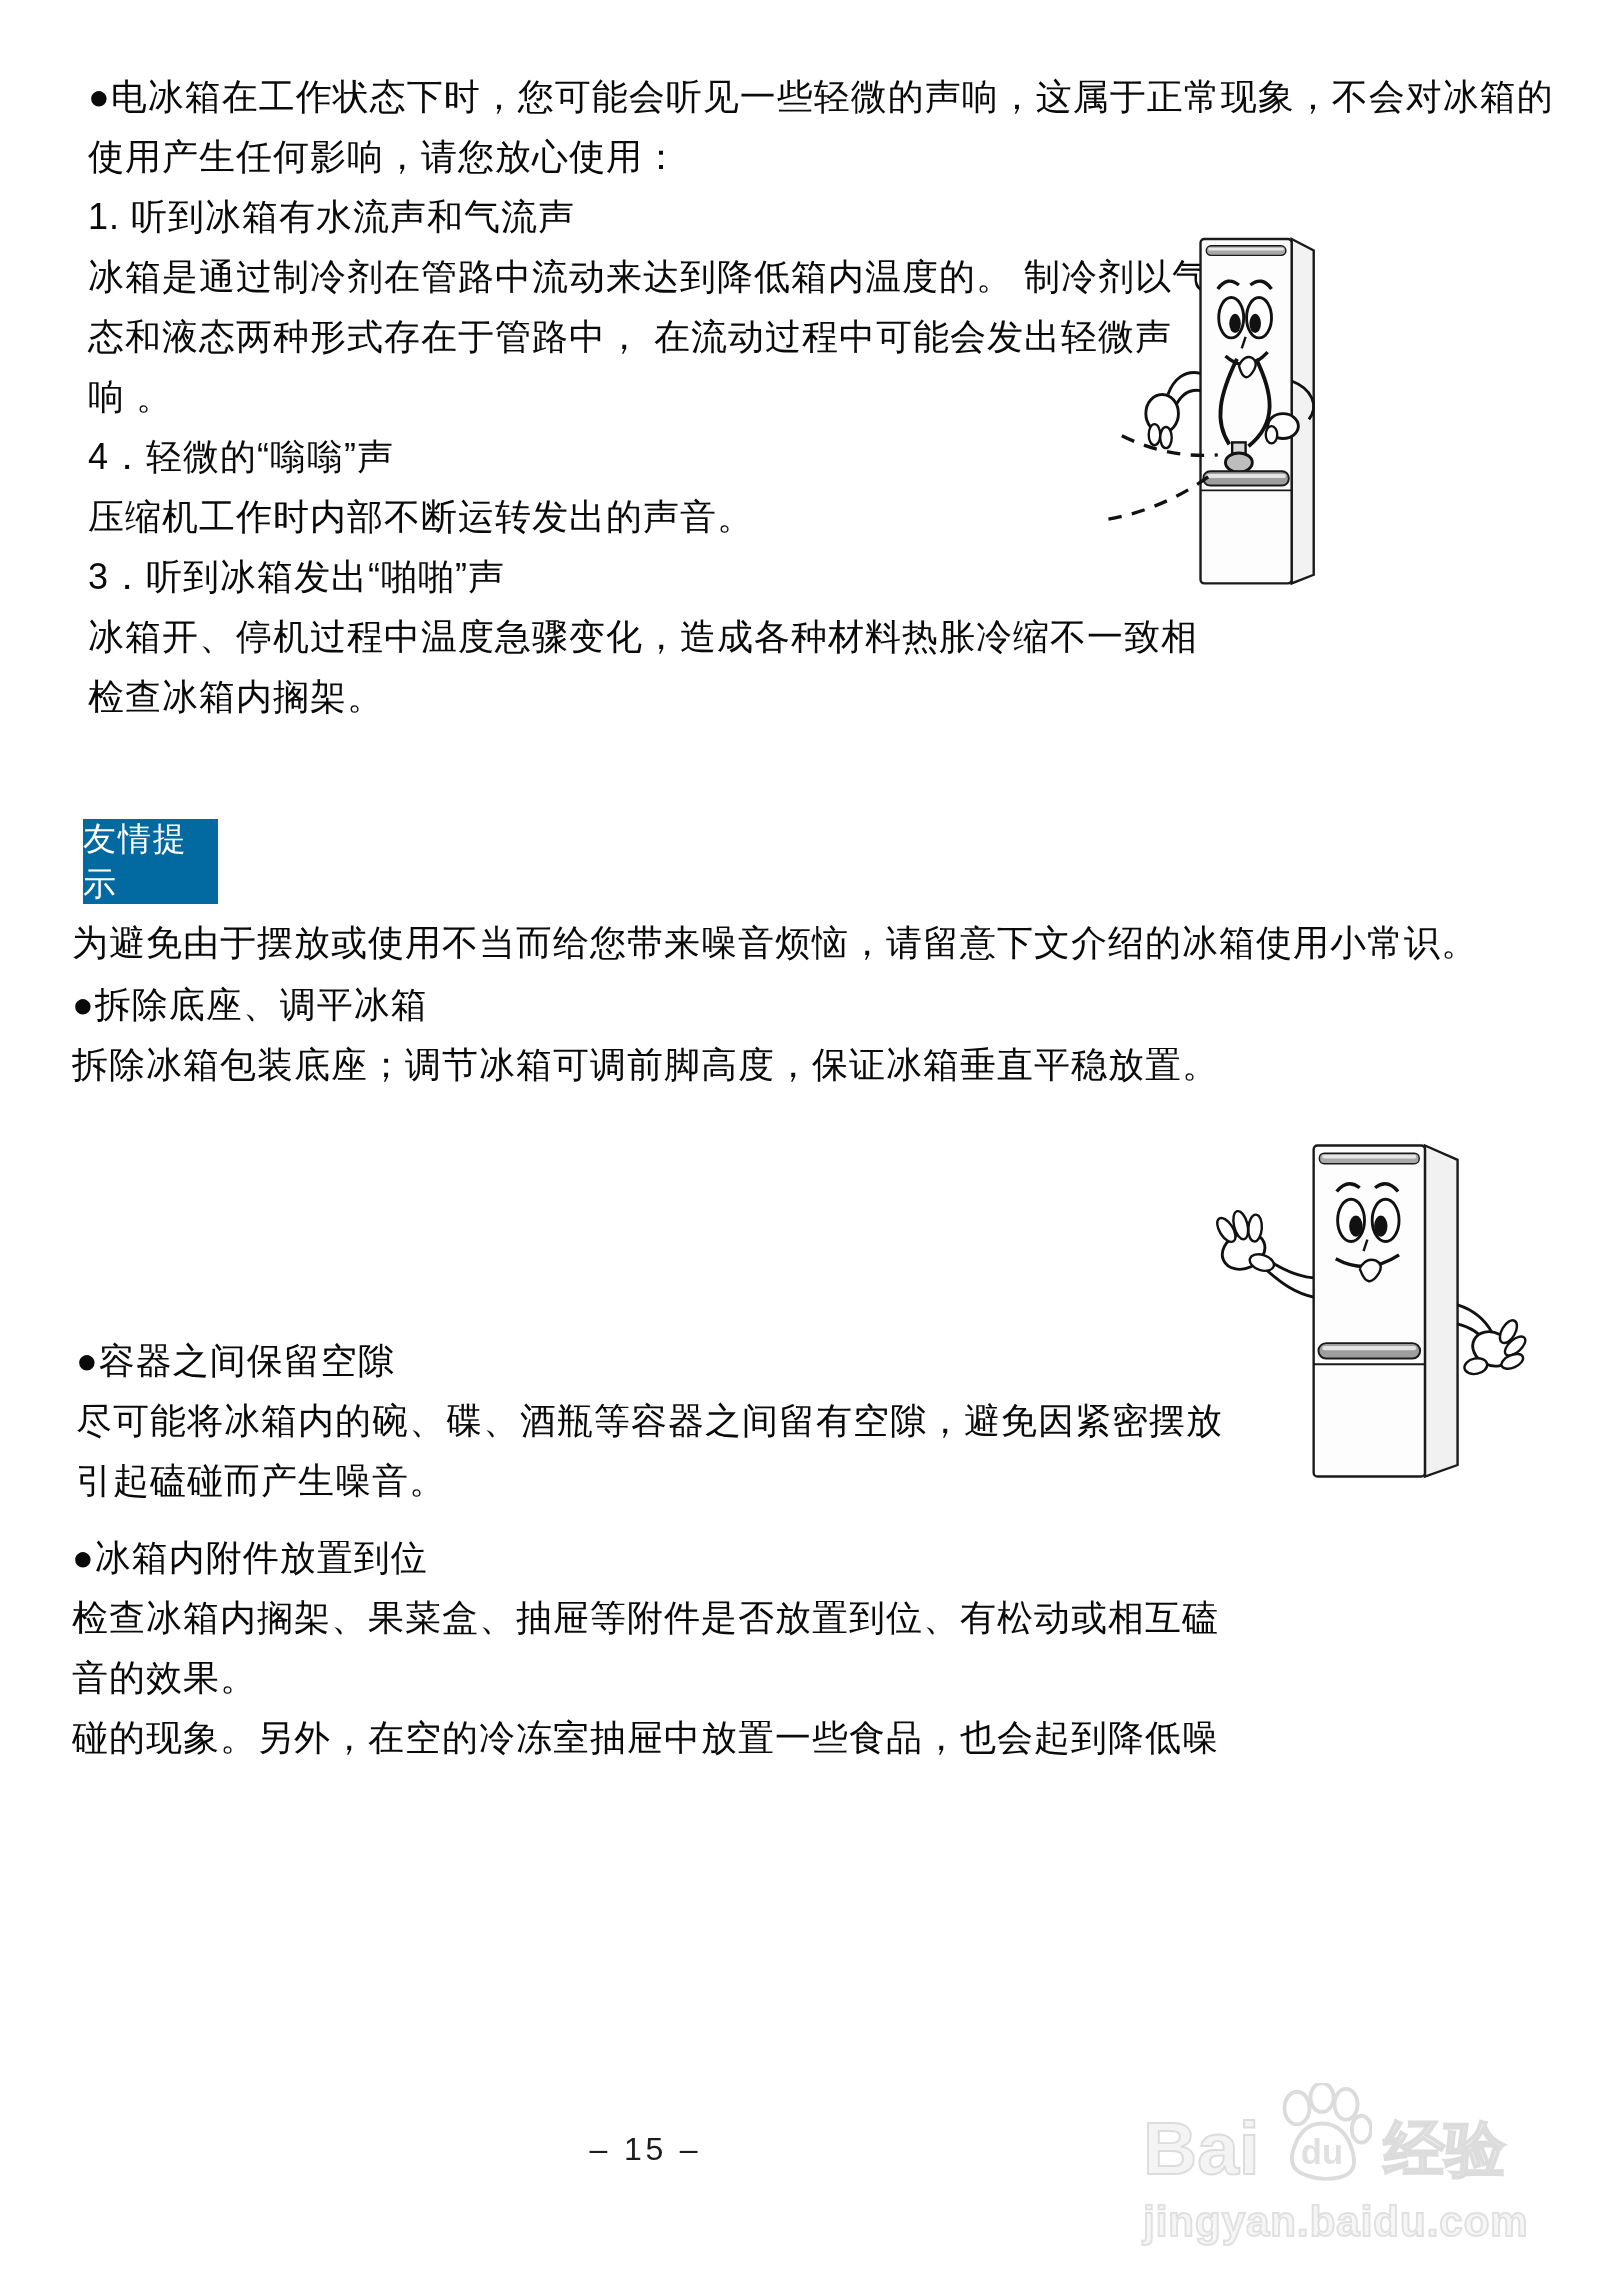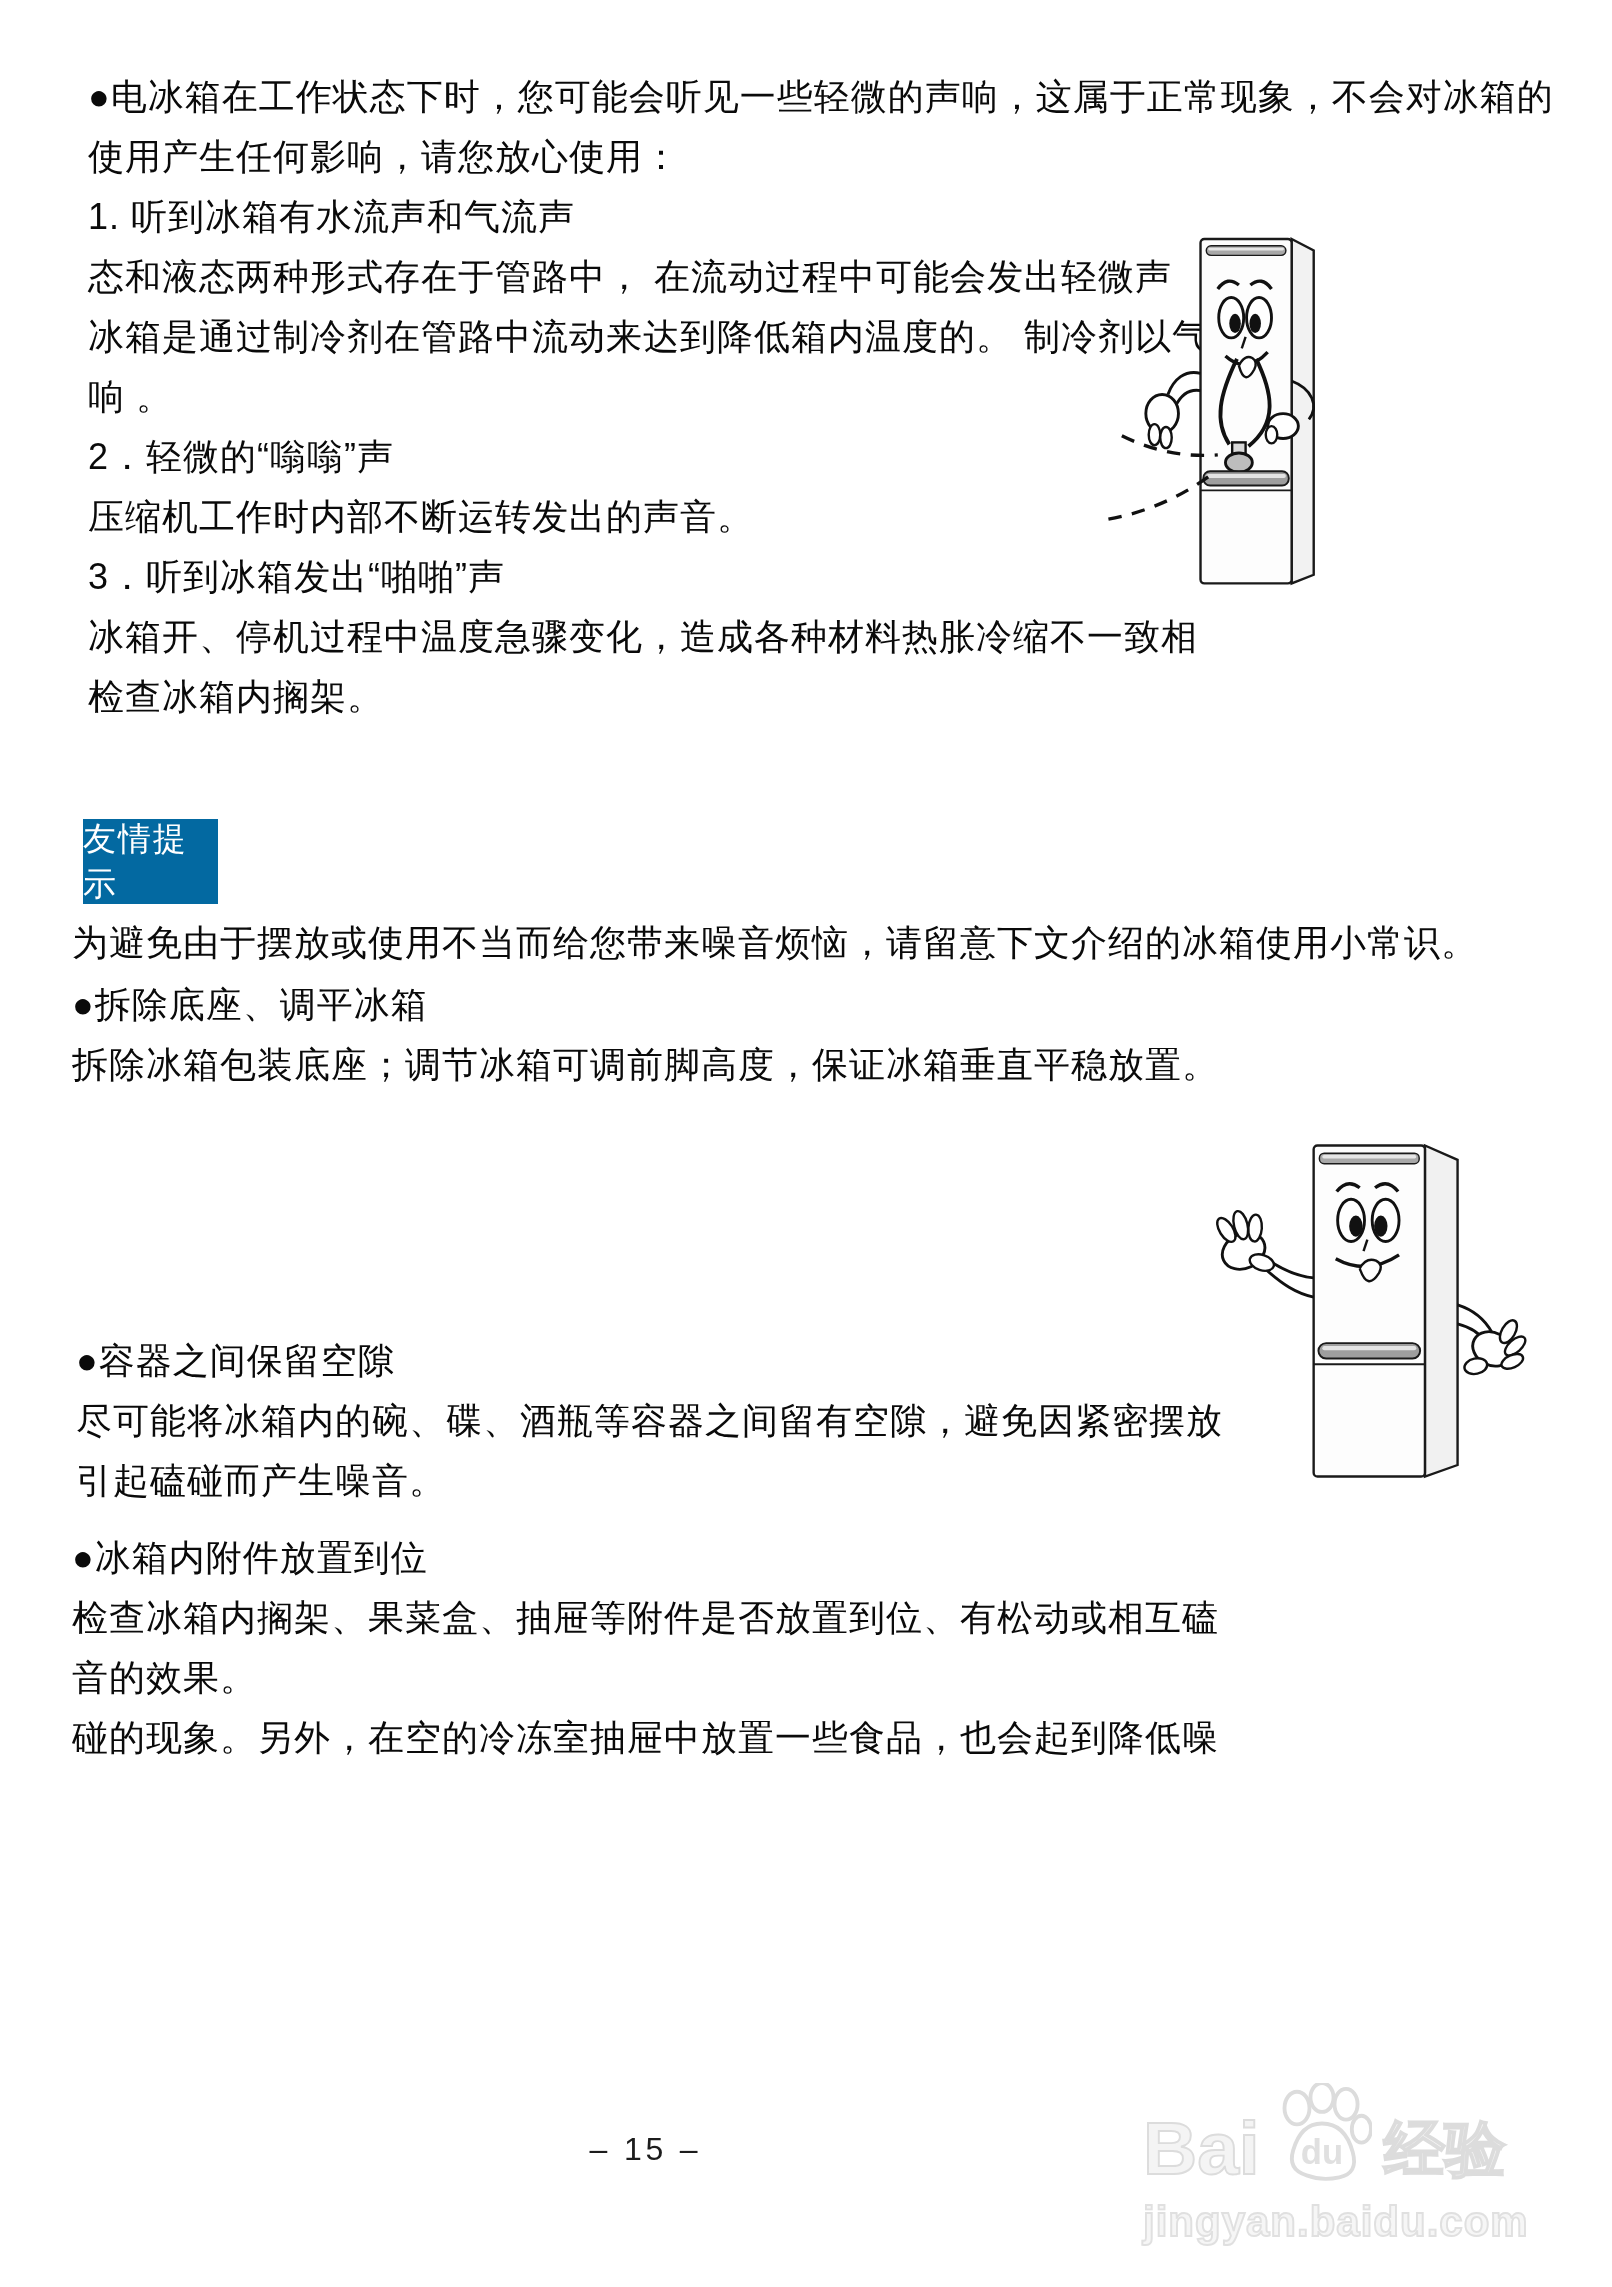--- a/index.html
+++ b/index.html
@@ -62,24 +62,24 @@
 </style>
 </head>
 <body>
 
 <div class="page">
 
   <div class="intro">
     <div class="tline">●电冰箱在工作状态下时，您可能会听见一些轻微的声响，这属于正常现象，不会对冰箱的</div>
     <div class="tline">使用产生任何影响，请您放心使用：</div>
     <div class="tline">1. 听到冰箱有水流声和气流声</div>
+    <div class="tline">冰箱是通过制冷剂在管路中流动来达到降低箱内温度的。 制冷剂以气</div>
     <div class="tline">态和液态两种形式存在于管路中， 在流动过程中可能会发出轻微声</div>
-    <div class="tline">冰箱是通过制冷剂在管路中流动来达到降低箱内温度的。 制冷剂以气</div>
     <div class="tline">响 。</div>
-    <div class="tline">2．轻微的“嗡嗡”声</div>
+    <div class="tline">4．轻微的“嗡嗡”声</div>
     <div class="tline">压缩机工作时内部不断运转发出的声音。</div>
     <div class="tline">3．听到冰箱发出“啪啪”声</div>
     <div class="tline">冰箱开、停机过程中温度急骤变化，造成各种材料热胀冷缩不一致相</div>
     <div class="tline">检查冰箱内搁架。</div>
   </div>
 
   <svg class="fig-top" viewBox="0 0 270 390" xmlns="http://www.w3.org/2000/svg">
 
     <polygon points="205,10 228,22 228,360 205,369" fill="#f2f2f2" stroke="#1a1a1a" stroke-width="2.5"></polygon>
 

